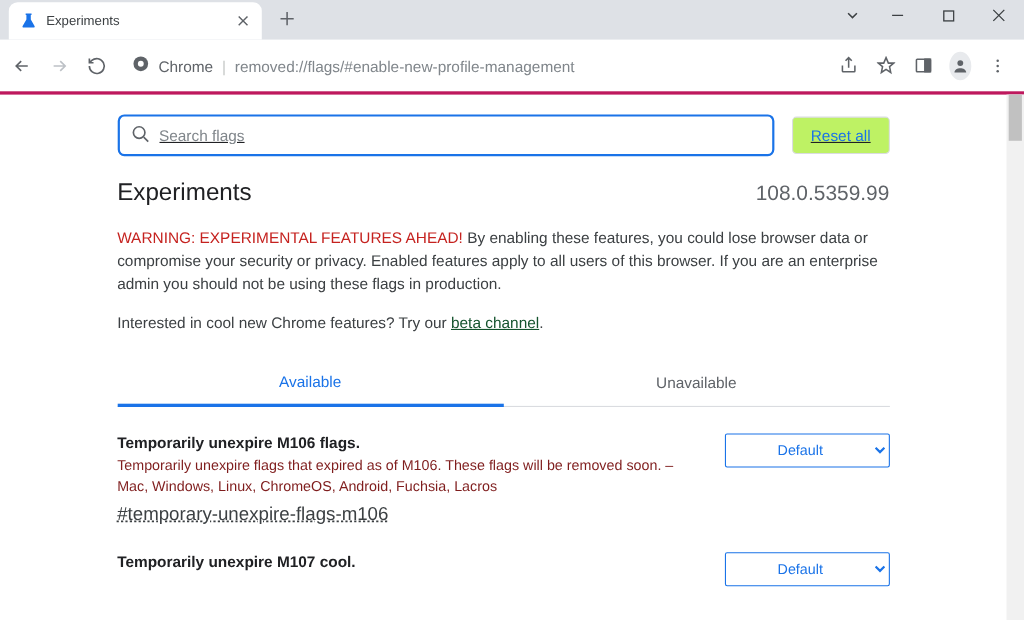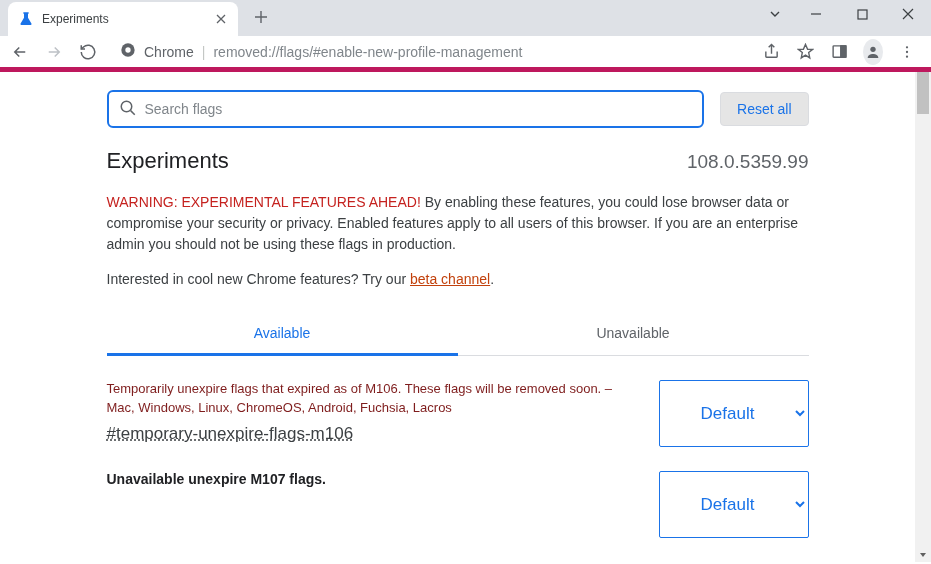--- a/index.html
+++ b/index.html
@@ -10,69 +10,69 @@
   .tab { background: #fff; border-radius: 8px 8px 0 0; display: flex; align-items: center; height: 34px; padding: 0 10px; margin-left: 8px; width: 230px; }
   .tab .favicon { margin-right: 8px; display: inline-flex; }
   .tab .title { flex: 1; font-size: 12px; color: #3c4043; white-space: nowrap; overflow: hidden; text-overflow: ellipsis; }
   .tab .close { color: #5f6368; font-size: 13px; padding: 2px; cursor: pointer; }
   .newtab { margin-left: 10px; color: #5f6368; font-size: 18px; padding: 4px 6px; align-self: center; cursor: pointer; }
 
   .win-controls { position: absolute; right: 0; top: 0; display: flex; align-items: center; height: 28px; }
   .win-btn { width: 46px; height: 28px; display: flex; align-items: center; justify-content: center; color: #3c4043; cursor: pointer; }
   .win-btn.caret { width: 36px; }
 
-  .toolbar { height: 36px; background: #fff; border-bottom: 5px solid #be185d; display: flex; align-items: center; padding: 0 8px; gap: 10px; }
+  .toolbar { height: 50px; background: #fff; border-bottom: 3px solid #be185d; display: flex; align-items: center; padding: 0 8px; gap: 10px; }
   .nav-btn { width: 24px; height: 24px; display: flex; align-items: center; justify-content: center; color: #5f6368; cursor: pointer; }
   .nav-btn.disabled { color: #bdc1c6; cursor: default; }
   .omnibox { flex: 1; display: flex; align-items: center; gap: 8px; padding: 0 10px; color: #5f6368; font-size: 14px; }
   .omnibox .chrome-label { color: #5f6368; }
   .omnibox .sep { color: #c4c7c5; }
   .omnibox .url { color: #80868b; }
   .tb-right { display: flex; align-items: center; gap: 14px; margin-right: 6px; }
   .tb-icon { width: 20px; height: 20px; display: flex; align-items: center; justify-content: center; color: #5f6368; cursor: pointer; }
   .avatar-circle { width: 26px; height: 26px; border-radius: 50%; background: #e8eaed; display: flex; align-items: center; justify-content: center; }
 
   
   .viewport { height: calc(564px - 36px - 38px); display: flex; }
   .page { flex: 1; overflow-y: auto; }
   .scrollbar-track { width: 16px; background: #f1f1f1; position: relative; }
   .scrollbar-thumb { position: absolute; top: 0; left: 2px; width: 12px; height: 42px; background: #c1c1c1; border-radius: 0; }
   .scrollbar-arrow { position: absolute; left: 2px; width: 12px; height: 14px; display:flex; align-items:center; justify-content:center; color:#606060; }
   .scrollbar-arrow.down { bottom: 0; }
 
   .container { max-width: 702px; margin: 0 auto; padding: 10px 0 30px; }
 
-  .top-row { display: flex; align-items: center; gap: 16px; padding: 8px 0 20px; }
+  .top-row { display: flex; align-items: center; gap: 16px; padding: 8px 0 20px; text-decoration: underline; }
   .search-wrap { flex: 1; display: flex; align-items: center; border: 2px solid #1a73e8; border-radius: 6px; height: 38px; padding: 0 10px; }
   .search-wrap .icon { color: #5f6368; margin-right: 8px; }
   .search-input { border: none; outline: none; font-size: 14px; flex: 1; color: #202124; }
   .search-input::placeholder { color: #80868b; }
-  .reset-btn { border: 1px solid #dadce0; background: #e5e5e5; color: #1a73e8; font-size: 14px; font-weight: 500; padding: 8px 16px; border-radius: 4px; cursor: pointer; }
+  .reset-btn { border: 1px solid #dadce0; background: #bef264; color: #1a73e8; font-size: 14px; font-weight: 500; padding: 8px 16px; border-radius: 4px; cursor: pointer; }
 
   h1.page-title { font-size: 22px; font-weight: 400; color: #202124; margin-bottom: 0; }
   .title-row { display: flex; align-items: baseline; justify-content: space-between; margin-bottom: 18px; }
   .version { font-size: 19px; color: #5f6368; }
 
   .warning { font-size: 14px; line-height: 1.5; color: #3c4043; margin-bottom: 16px; }
   .warning .red { color: #c5221f; }
 
   .beta-line { font-size: 14px; color: #3c4043; margin-bottom: 26px; }
-  .beta-line a { color: #c2410c; text-decoration: underline; }
-
-  .tabs { display: flex; border-bottom: 1px solid #dadce0; }
+  .beta-line a { color: #14532d; text-decoration: underline; }
+
+  .tabs { display: flex; border-bottom: 1px solid #dadce0; align-items: center; }
   .tabbtn { flex: 1; text-align: center; padding: 12px 0; font-size: 14px; color: #5f6368; cursor: pointer; border-bottom: 2px solid transparent; margin-bottom: -1px; }
   .tabbtn.active { color: #1a73e8; border-bottom: 3px solid #1a73e8; }
 
   .flag { display: flex; padding: 24px 0 0; gap: 24px; align-items: flex-start; }
   .flag-left { flex: 1; }
   .flag-title { font-size: 14px; font-weight: 600; color: #202124; margin-bottom: 4px; }
   .flag-desc { font-size: 13px; color: #7f1d1d; line-height: 1.45; margin-bottom: 6px; }
   .flag-anchor { font-size: 17px; color: #3c4043; text-decoration: underline dotted; }
   .flag-select { width: 150px; }
-  .flag-select select { width: 100%; border: 1px solid #1a73e8; color: #1a73e8; background: #fff; font-size: 17px; padding: 22px 8px; border-radius: 2px; cursor: pointer; text-align: center; text-align-last: center; }
+  .flag-select select { width: 100%; border: 1px solid #1a73e8; color: #1a73e8; background: #fff; font-size: 13px; padding: 6px 8px; border-radius: 2px; cursor: pointer; text-align: center; text-align-last: center; }
 </style>
 </head>
 <body>
 
 <div class="titlebar">
   <div class="tab">
     <span class="favicon">
       <svg width="16" height="16" viewBox="0 0 24 24" fill="#1a73e8">
           <path d="M5 21h14c1.1 0 1.7-1.2 1.1-2.1L15 10V4h1V2H8v2h1v6l-5.1 8.9C3.3 19.8 3.9 21 5 21z"></path>
         </svg>
@@ -209,33 +209,34 @@
         <span>Interested in cool new Chrome features? Try our </span><a href="#">beta channel</a><span>.</span>
       </p>
 
       <div class="tabs">
         <div class="tabbtn active">Available</div>
         <div class="tabbtn">Unavailable</div>
       </div>
 
       <div class="flag">
         <div class="flag-left">
+          <div class="flag-title">Temporarily unexpire M106 flags.</div>
           <div class="flag-desc">Temporarily unexpire flags that expired as of M106. These flags will be removed soon. – Mac, Windows, Linux, ChromeOS, Android, Fuchsia, Lacros</div>
           <a href="#" class="flag-anchor">#temporary-unexpire-flags-m106</a>
         </div>
         <div class="flag-select">
           <select>
             <option>Default</option>
           </select>
         </div>
       </div>
 
       <div class="flag">
         <div class="flag-left">
-          <div class="flag-title">Unavailable unexpire M107 flags.</div>
+          <div class="flag-title">Temporarily unexpire M107 cool.</div>
         </div>
         <div class="flag-select">
           <select>
             <option>Default</option>
           </select>
         </div>
       </div>
 
     </div>
   </div>

